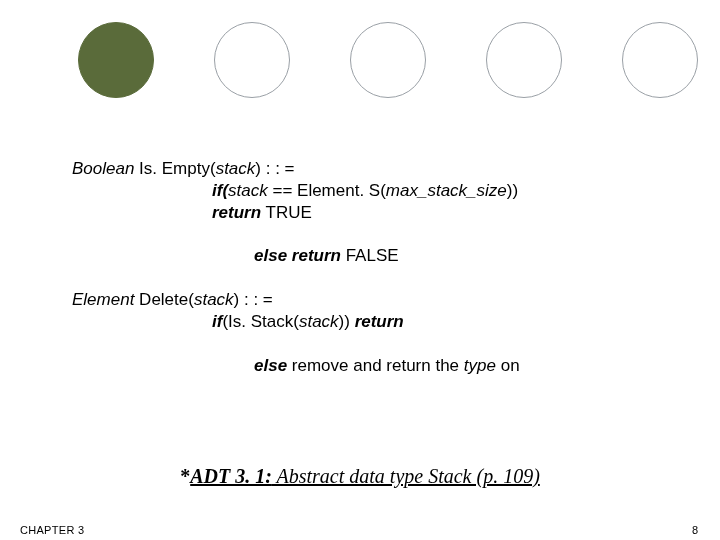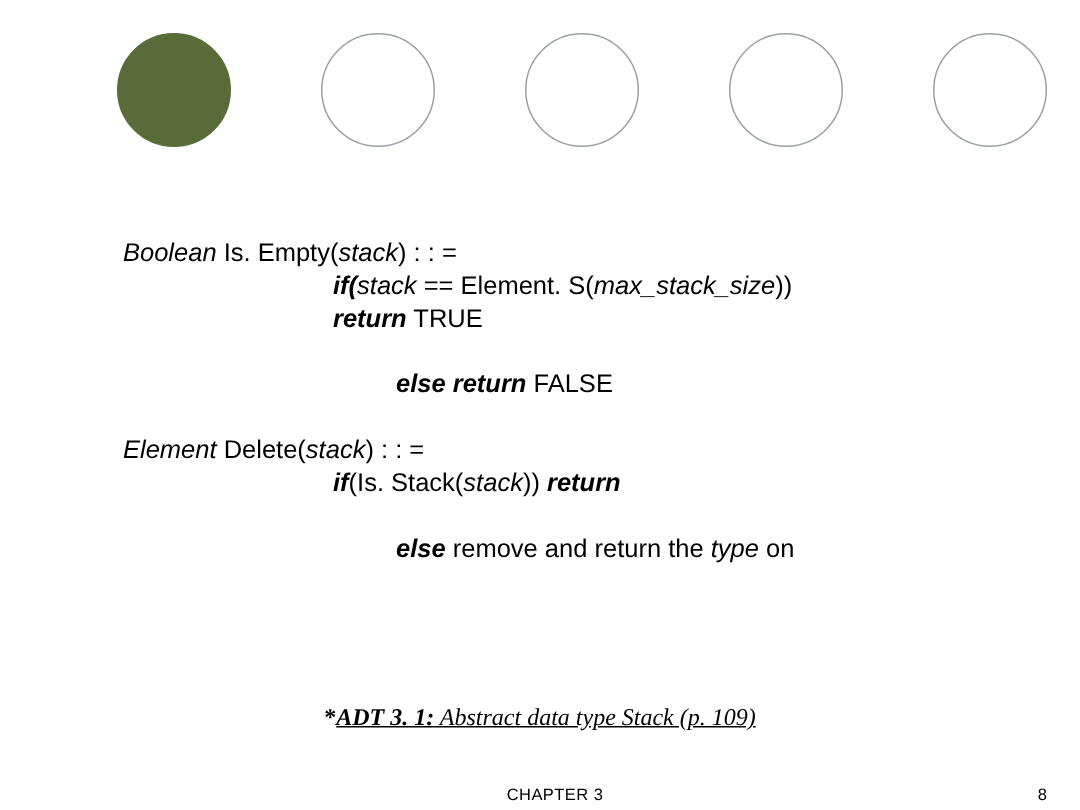--- a/index.html
+++ b/index.html
@@ -33,47 +33,47 @@
   }
   .content {
     position: absolute;
     top: 158px;
     left: 72px;
     right: 36px;
     font-size: 17px;
     line-height: 1.28;
     color: #000;
   }
-  .block { margin-bottom: 22px; margin-left: 10px; }
+  .block { margin-bottom: 22px; }
   .indent1 { padding-left: 140px; }
   .indent2 { padding-left: 182px; }
   .ital { font-style: italic; }
   .bold { font-weight: bold; font-style: italic; }
   .caption {
     position: absolute;
     left: 0; right: 0;
     bottom: 52px;
     text-align: center;
     font-family: "Times New Roman", Times, serif;
-    font-size: 16px;
+    font-size: 20px;
   }
   .caption .star { font-weight: bold; font-style: normal; }
   .caption .title { font-weight: bold; font-style: italic; text-decoration: underline; }
   .caption .rest { font-style: italic; text-decoration: underline; }
   .footer {
     position: absolute;
     bottom: 16px;
     left: 0; right: 0;
     font-size: 11px;
     color: #000;
   }
   .footer .chap {
     position: absolute;
     left: 0; right: 0;
-    text-align: center;
+    text-align: left;
     letter-spacing: 0.3px;
     padding-left: 20px;
   }
   .footer .pg {
     position: absolute;
     right: 22px;
   }
 </style>
 </head>
 <body>

